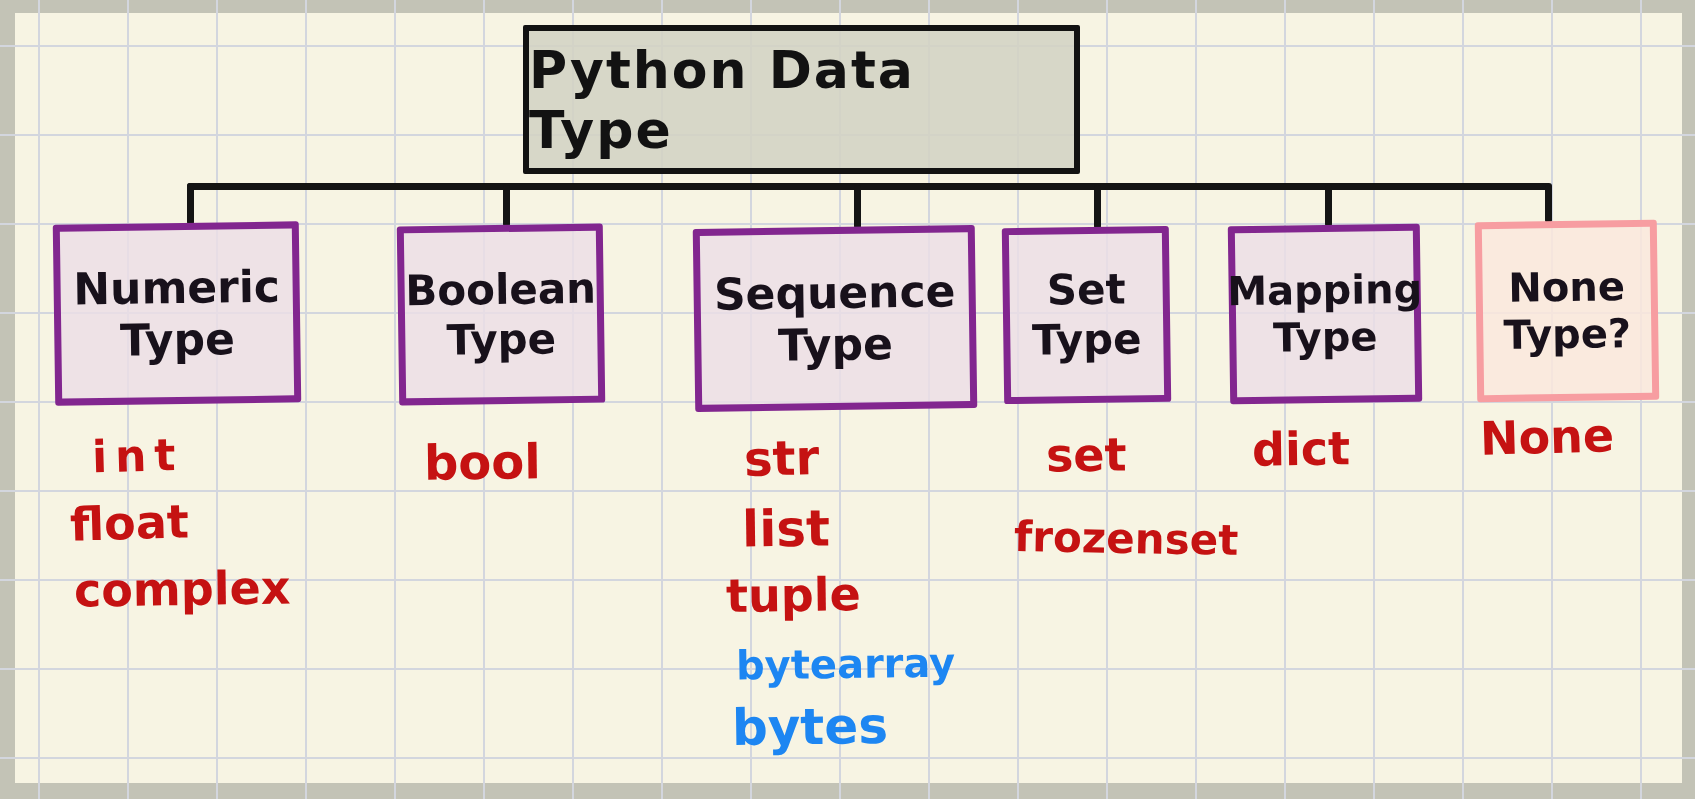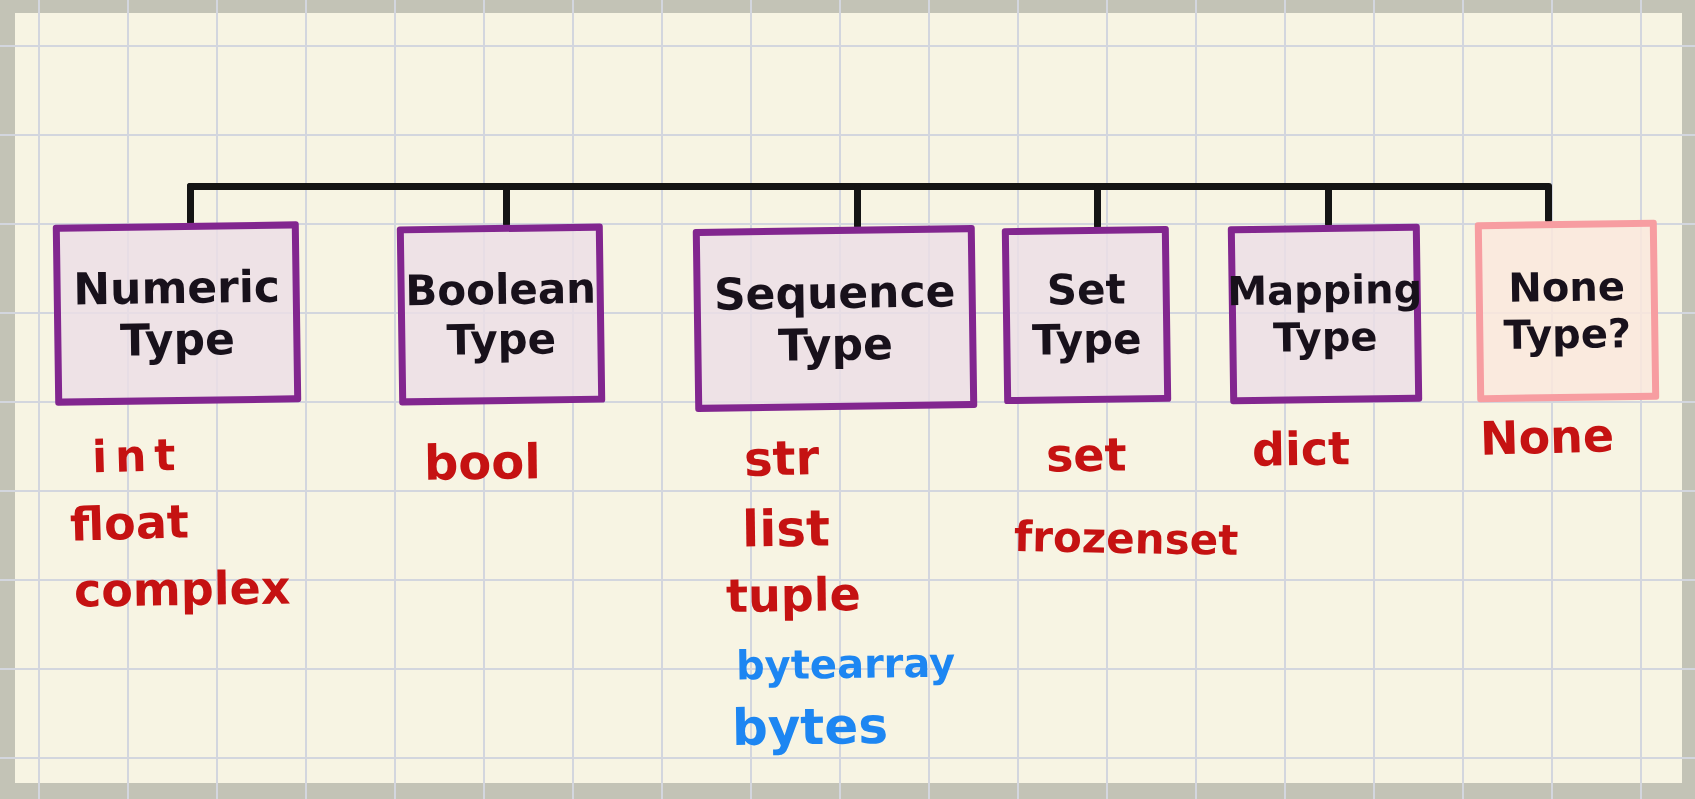--- a/index.html
+++ b/index.html
@@ -77,20 +77,23 @@
   <div class="content">
 
     <div class="conn" style="left:187px;top:183px;width:1365px;height:7px;"></div>
     <div class="conn" style="left:187px;top:183px;width:7px;height:42px;"></div>
     <div class="conn" style="left:503px;top:185px;width:7px;height:42px;"></div>
     <div class="conn" style="left:854px;top:185px;width:7px;height:44px;"></div>
     <div class="conn" style="left:1094px;top:185px;width:7px;height:44px;"></div>
     <div class="conn" style="left:1325px;top:185px;width:7px;height:42px;"></div>
     <div class="conn" style="left:1545px;top:185px;width:7px;height:38px;"></div>
 
+    <div class="titlebox" style="left:523px;top:25px;width:545px;height:137px;">
+      <span>Python Data Type</span>
+    </div>
 
     <div class="node purple r-b" style="left:54px;top:223px;width:232px;height:167px;font-size:44px;">
       <span class="l1">Numeric</span>
       <span class="l2">Type</span>
     </div>
 
     <div class="node purple r-b" style="left:398px;top:225px;width:192px;height:165px;font-size:42px;">
       <span class="l1">Boolean</span>
       <span class="l2">Type</span>
     </div>

